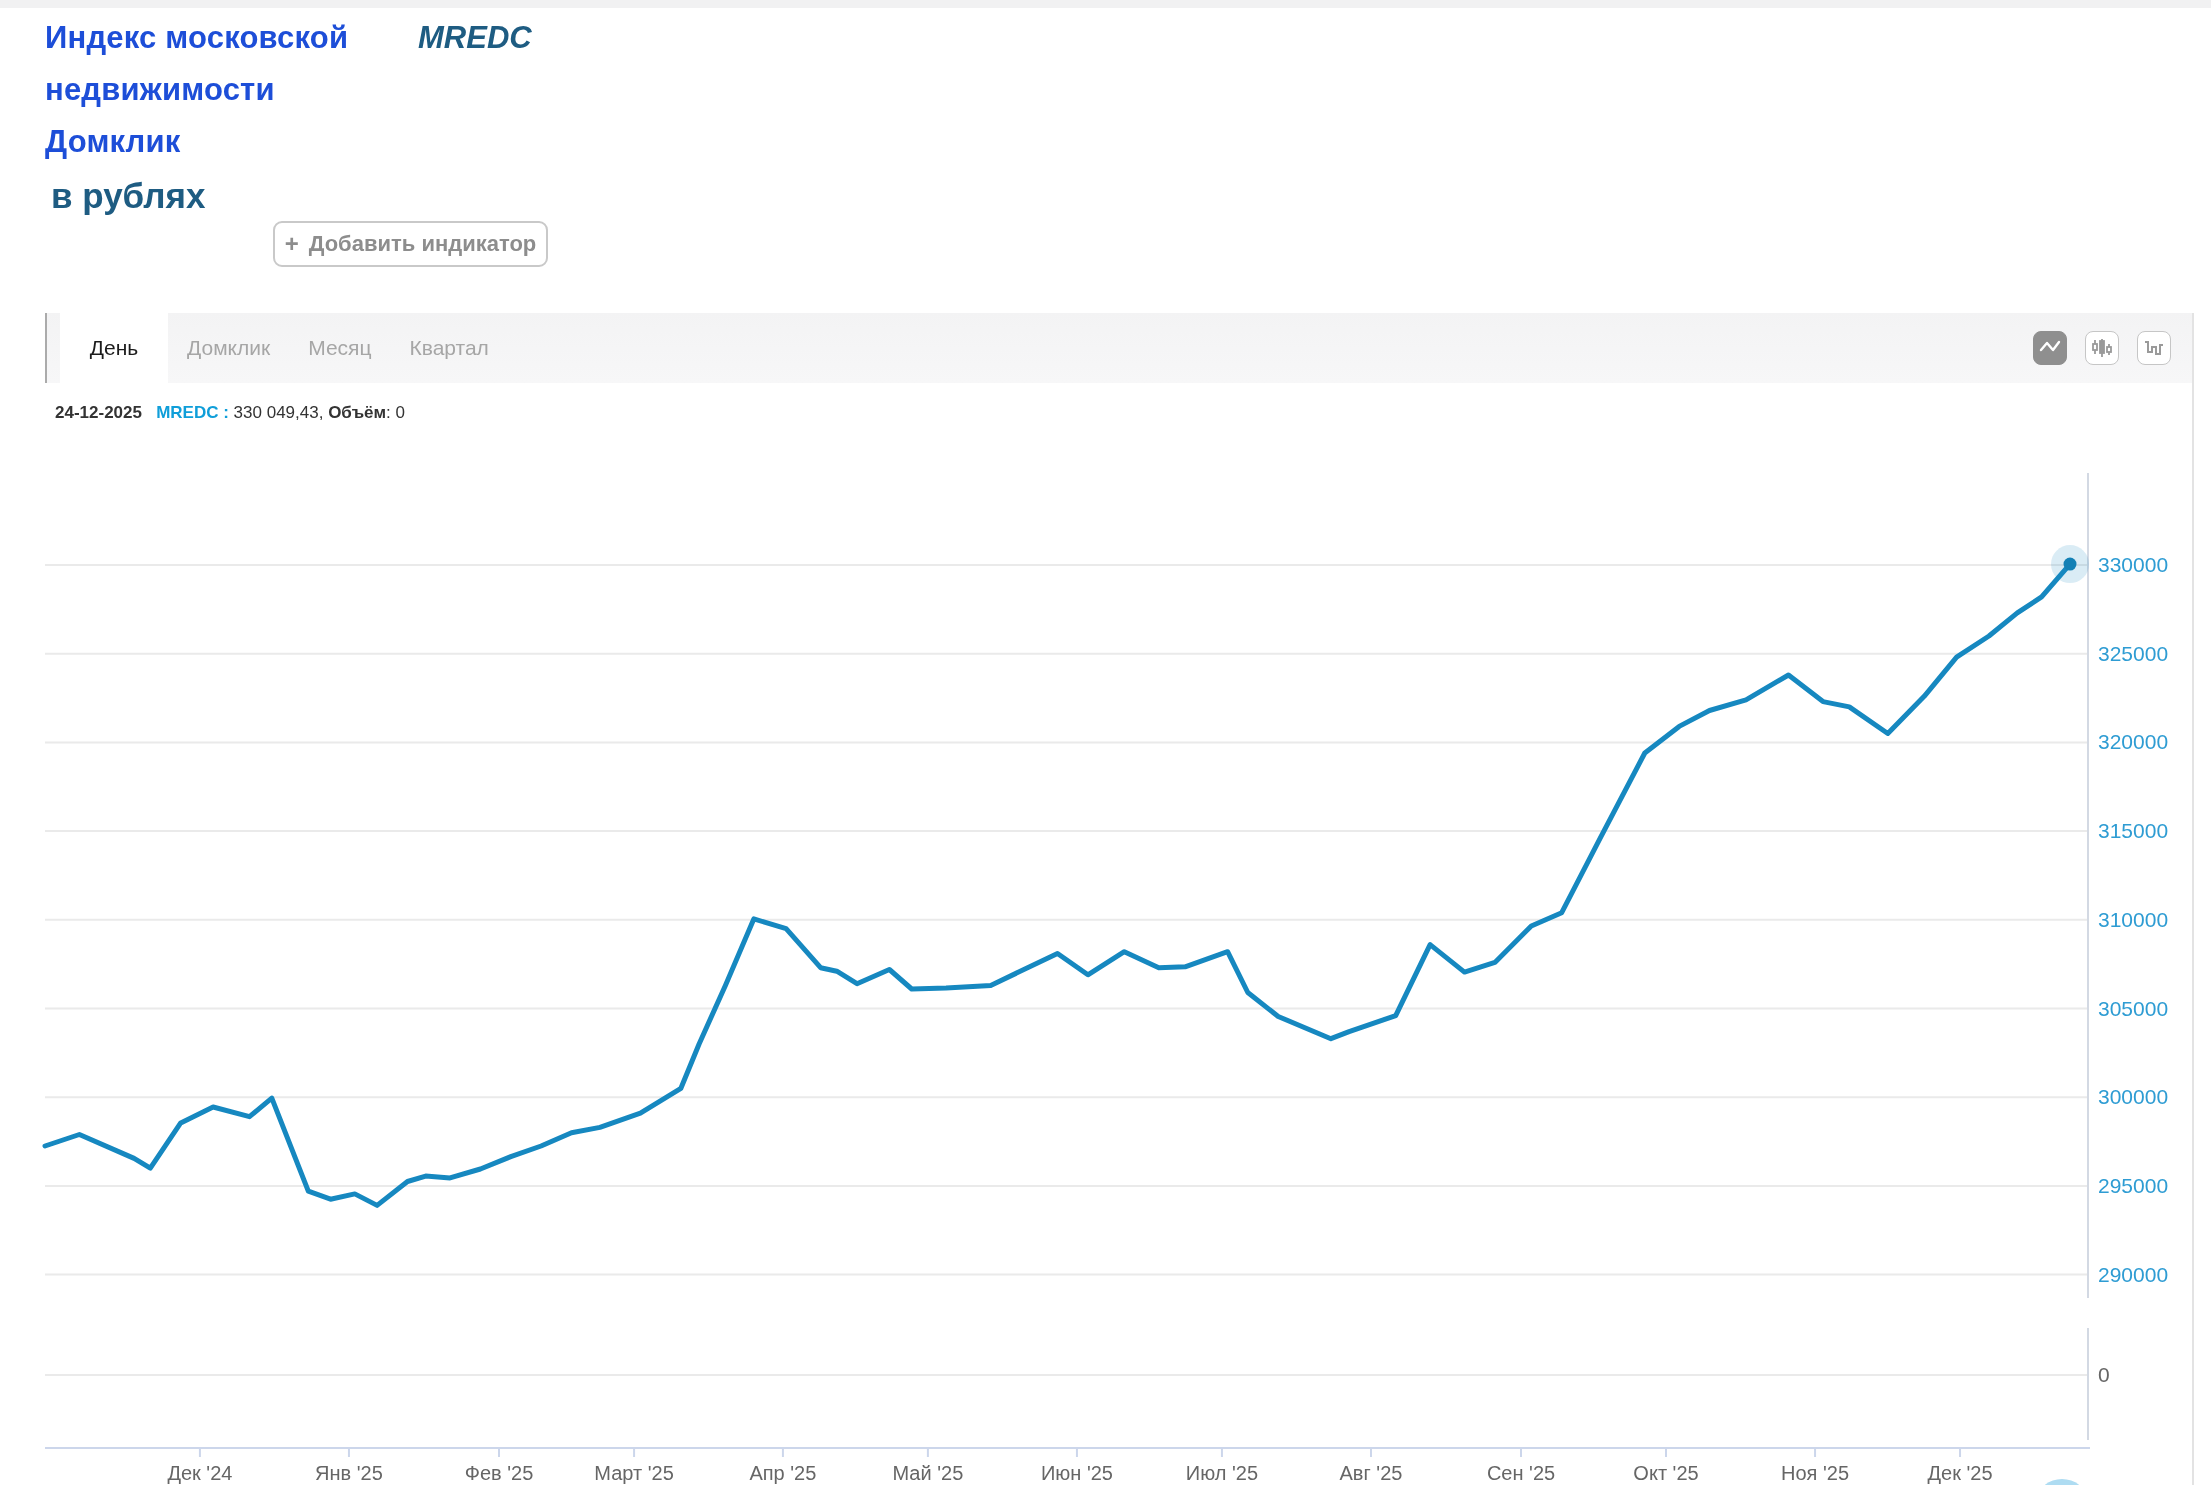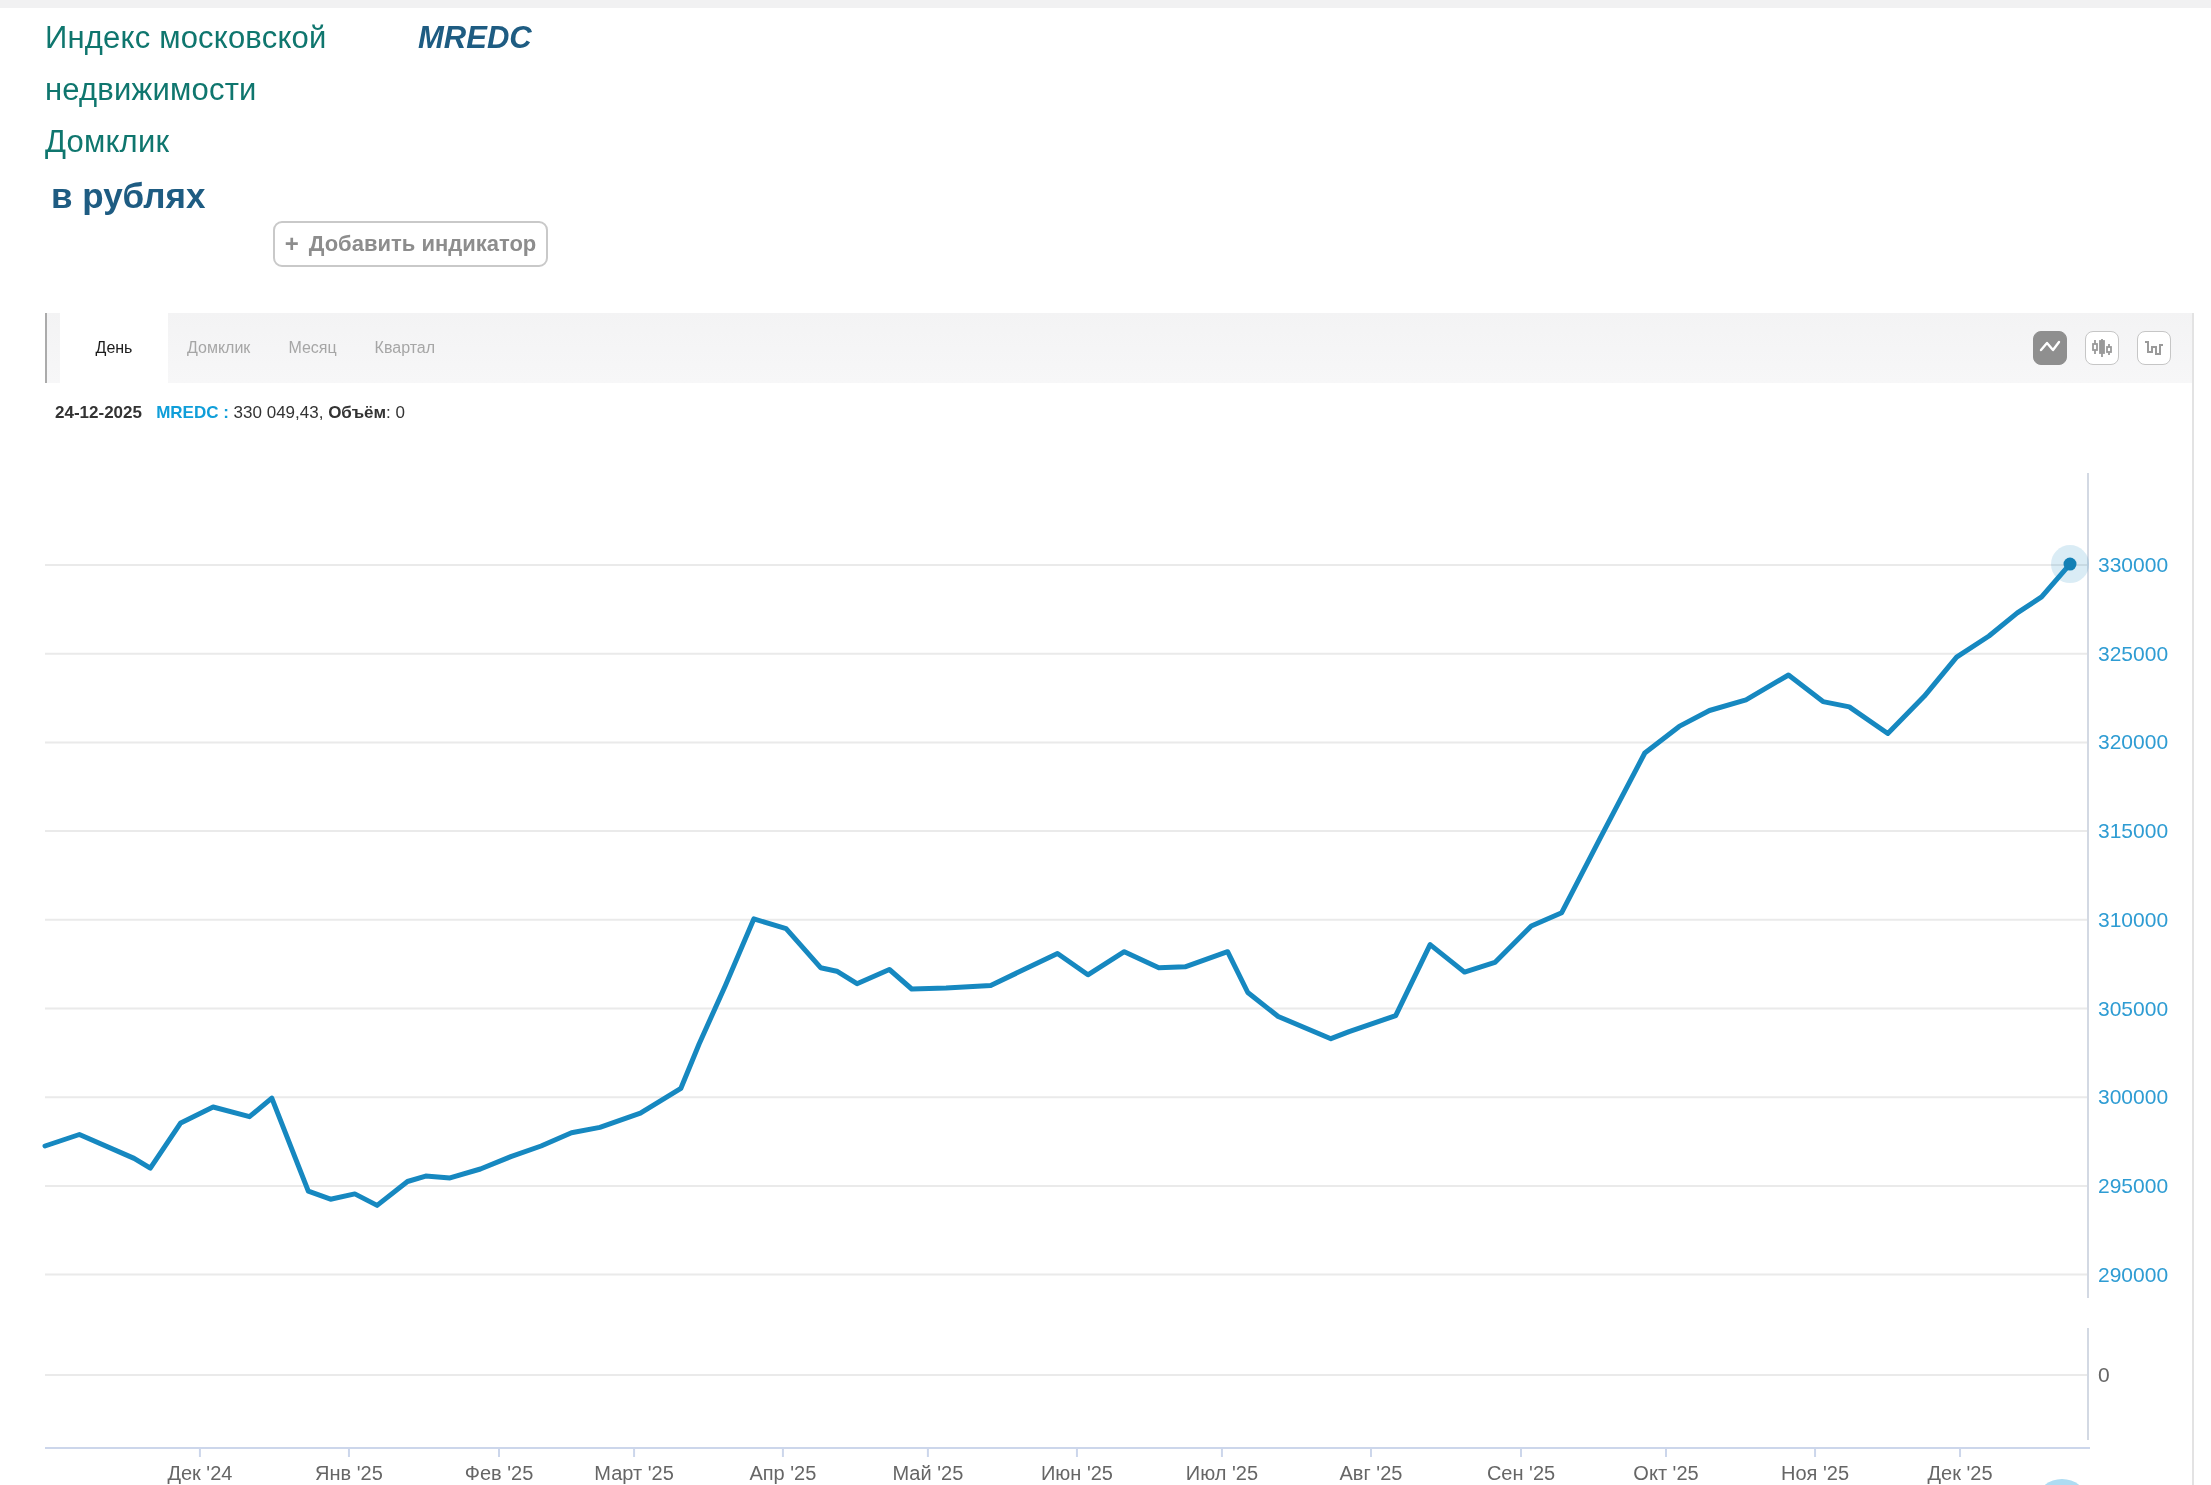--- a/index.html
+++ b/index.html
@@ -1,31 +1,31 @@
 <!DOCTYPE html>
 <html><head>
 <meta charset="utf-8">
 <style>
   html,body{margin:0;padding:0;background:#fff;}
   #stage{position:relative;width:2211px;height:1485px;background:#fff;overflow:hidden;
          font-family:"Liberation Sans", sans-serif;}
   #topbar{position:absolute;left:0;top:0;width:2211px;height:8px;background:#f1f1f2;}
-  .title-line{position:absolute;left:45px;font-size:31px;font-weight:normal;color:#0f766e;letter-spacing:.2px;}
+  .title-line{position:absolute;left:45px;font-size:31px;font-weight:bold;color:#1d4ed8;letter-spacing:.2px;}
   #title-l0{top:20px;} #title-l1{top:72px;} #title-l2{top:124px;text-align:right;}
   #ticker-badge{position:absolute;left:418px;top:20px;font-size:31px;font-weight:bold;font-style:italic;color:#1e5c82;}
   #subtitle{position:absolute;left:51px;top:176px;font-size:35px;font-weight:bold;color:#1e5c82;}
   #add-indicator{position:absolute;left:273px;top:221px;width:275px;height:46px;background:#fff;
       border:2px solid #c9c9c9;border-radius:9px;display:flex;align-items:center;justify-content:center;
       cursor:pointer;box-sizing:border-box;}
   #add-indicator .plus{font-size:24px;color:#8d8d8d;font-weight:600;margin-right:10px;}
   #add-indicator .lbl{font-size:22px;color:#8d8d8d;font-weight:700;}
   #tab-strip{position:absolute;left:45px;top:313px;width:2148px;height:70px;
       background:linear-gradient(#f3f3f4,#f7f7f8);border-left:2px solid #ababab;box-sizing:border-box;}
   #tabs-container{display:flex;height:70px;align-items:stretch;padding-left:13px;}
-  .tab{display:flex;align-items:center;justify-content:center;font-size:16px;color:#a6a6a6;cursor:pointer;padding:0 19px;}
+  .tab{display:flex;align-items:center;justify-content:center;font-size:21px;color:#a6a6a6;cursor:pointer;padding:0 19px;}
   .tab.active{background:#ffffff;color:#1c1c1c;min-width:80px;padding:0 14px;}
   #chart-type-buttons{position:absolute;top:331px;left:2033px;display:flex;gap:18px;}
   .ct-btn{width:34px;height:34px;border-radius:8px;display:flex;align-items:center;justify-content:center;cursor:pointer;box-sizing:border-box;}
   .ct-btn.active{background:#8f8f8f;border:1px solid #8f8f8f;}
   .ct-btn.idle{background:#fff;border:1px solid #c6c6c6;}
   #info-bar{position:absolute;left:55px;top:403px;font-size:17px;color:#333;white-space:pre;}
   #info-date{font-weight:bold;color:#333;}
   #info-ticker{font-weight:bold;}
   #info-vol-label{font-weight:bold;color:#333;}
   #chart-svg{position:absolute;left:0;top:0;width:2211px;height:1485px;}

